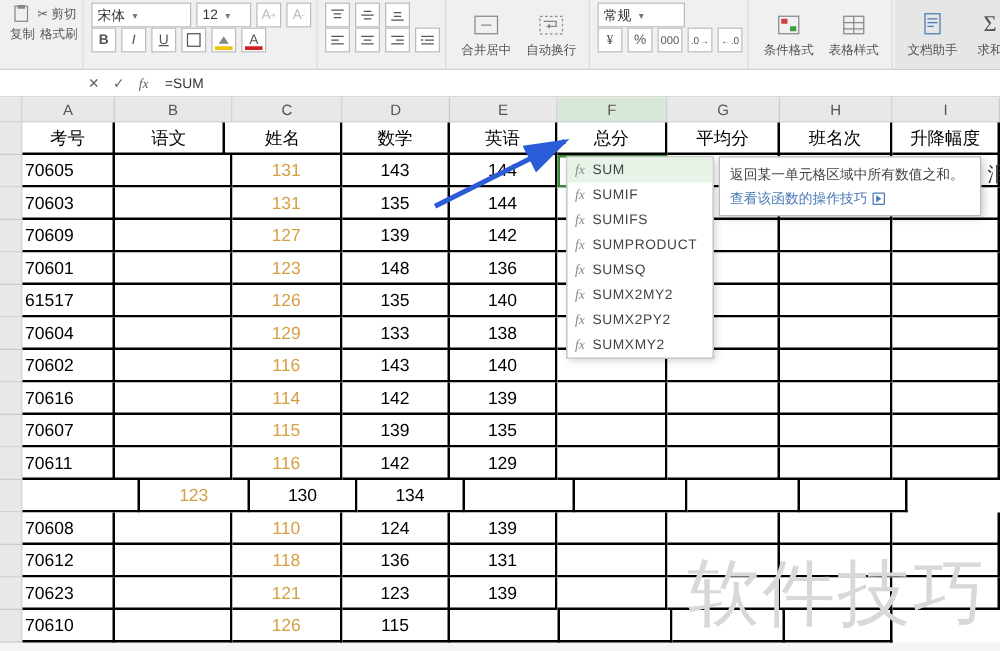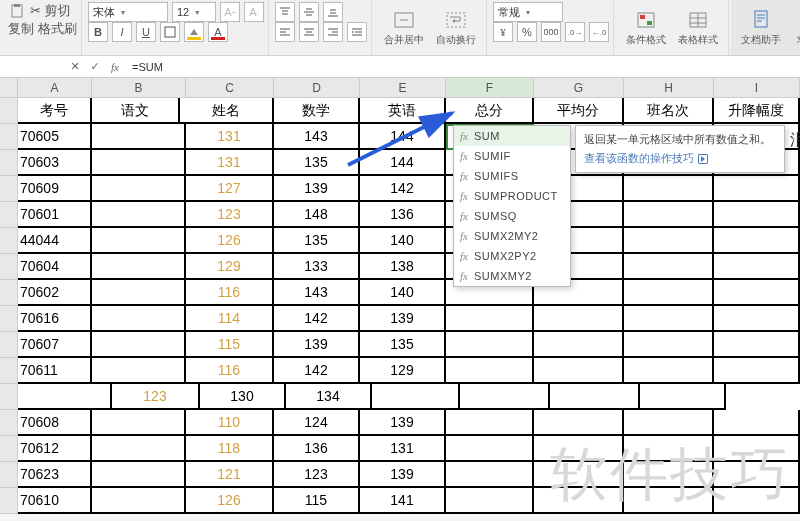--- a/index.html
+++ b/index.html
@@ -13,21 +13,21 @@
     --link: #4a7ab8;
     --highlight: #5bb85b;
     --sel-cell: #3a8a3a;
     --dropdown-bg: #fff;
   }
 
   
   .ribbon { height: 56px; background: var(--ribbon-bg); border-bottom: 1px solid #d0d0d0; display: flex; align-items: stretch; padding: 0 4px; gap: 2px; overflow: hidden; }
   .ribbon-group { display: flex; flex-direction: column; justify-content: flex-start; padding: 2px 4px; border-right: 1px solid #dcdcdc; }
   .ribbon-row { display: flex; gap: 4px; align-items: center; }
-  .ribbon-small { font-size: 13px; color: #555; white-space: nowrap; }
+  .ribbon-small { font-size: 10px; color: #555; white-space: nowrap; }
   .ribbon-icon { width: 18px; height: 18px; display: flex; align-items: center; justify-content: center; color: #555; }
   .ribbon-btn { display: flex; flex-direction: column; align-items: center; justify-content: center; padding: 2px 6px; gap: 2px; min-width: 40px; }
   .ribbon-btn .ico-big { width: 22px; height: 22px; display: flex; align-items: center; justify-content: center; }
   .ribbon-btn .lbl { font-size: 10px; color: #555; white-space: nowrap; }
   .ribbon-sq { width: 20px; height: 20px; border: 1px solid #bbb; display: flex; align-items: center; justify-content: center; font-size: 11px; color: #555; background: #fff; }
   .font-select { height: 20px; border: 1px solid #bbb; background: #fff; display: flex; align-items: center; padding: 0 4px; font-size: 11px; color: #333; gap: 6px; }
   .chev { font-size: 8px; color: #777; }
   .ribbon-group.active { background: #e6e6e6; }
 
   
@@ -365,21 +365,21 @@
         <div class="cell cC orange">123</div>
         <div class="cell cD">148</div>
         <div class="cell cE">136</div>
         <div class="cell cF"></div>
         <div class="cell cG"></div>
         <div class="cell cH"></div>
         <div class="cell cI"></div>
       </div>
       <div class="row">
         <div class="rh"></div>
-        <div class="cell cA left">44044</div>
+        <div class="cell cA left">61517</div>
         <div class="cell cB"></div>
         <div class="cell cC orange">126</div>
         <div class="cell cD">135</div>
         <div class="cell cE">140</div>
         <div class="cell cF"></div>
         <div class="cell cG"></div>
         <div class="cell cH"></div>
         <div class="cell cI"></div>
       </div>
       <div class="row">
@@ -488,21 +488,20 @@
         <div class="cell cG"></div>
         <div class="cell cH"></div>
         <div class="cell cI"></div>
       </div>
       <div class="row">
         <div class="rh"></div>
         <div class="cell cA left">70610</div>
         <div class="cell cB"></div>
         <div class="cell cC orange">126</div>
         <div class="cell cD">115</div>
-        <div class="cell cE">141</div>
         <div class="cell cF"></div>
         <div class="cell cG"></div>
         <div class="cell cH"></div>
         <div class="cell cI"></div>
       </div>
     </div>
 
   <svg class="arrow-svg" viewBox="0 0 130 70">
     <defs>
         <marker id="ah" markerWidth="10" markerHeight="10" refX="8" refY="3" orient="auto">

